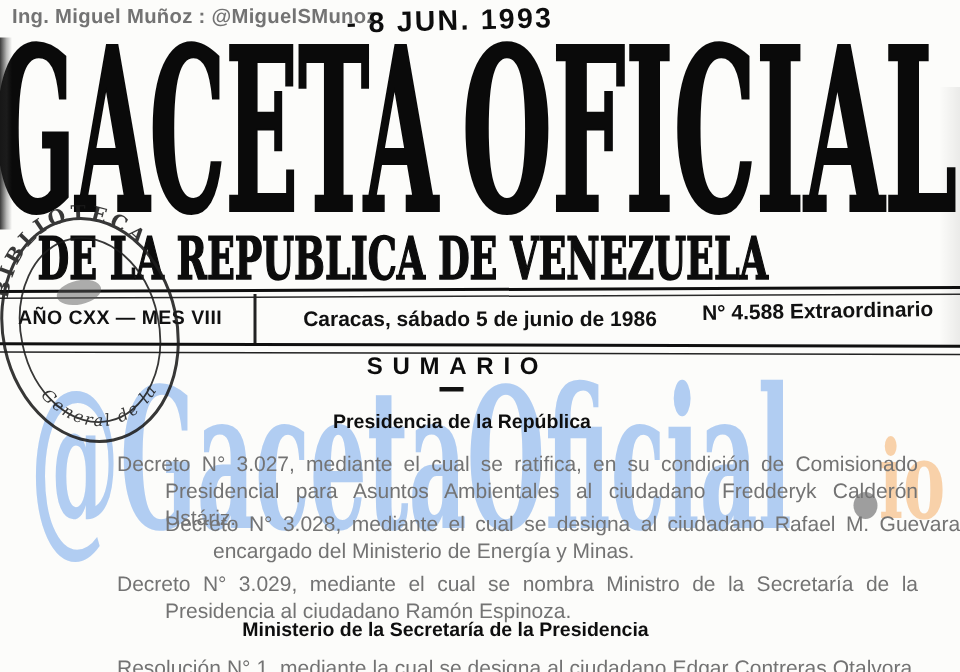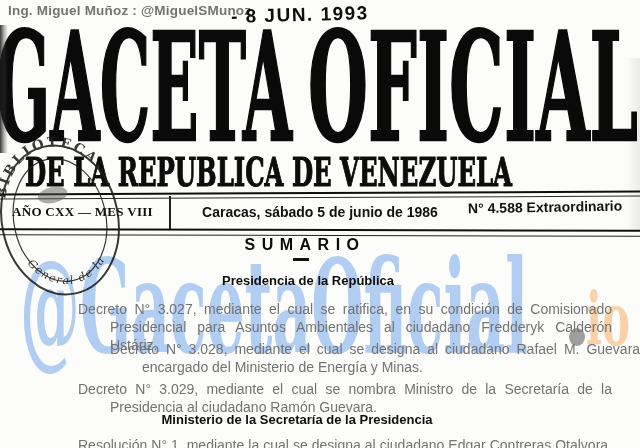--- a/index.html
+++ b/index.html
@@ -14,21 +14,21 @@
   .credit{top:3px;left:8px;font-size:13.5px;font-weight:600;letter-spacing:.2px;color:#737373;}
   .datestamp{
     top:4px;left:231px;font-size:19px;font-weight:bold;letter-spacing:1.5px;
     color:#0d0d0d;transform:rotate(-1.5deg);white-space:pre;
   }
   .masthead{top:26px;left:0;}
   .subtitle{top:144px;left:0;}
   .rule{left:0;width:640px;}
   .rule-top{top:192px;border-top:2px solid #0e0e0e;border-bottom:1px solid #2a2a2a;height:3px;transform:rotate(-.25deg);}
   .rule-bottom{top:229px;border-top:2px solid #101010;border-bottom:1.5px solid #222;height:4px;transform:rotate(.15deg);}
-  .edition{top:204px;left:12px;font-size:13px;font-weight:bold;letter-spacing:.3px;font-family:Liberation Serif, serif;}
+  .edition{top:204px;left:12px;font-size:13px;font-weight:bold;letter-spacing:.3px;}
   .dateplace{top:204px;left:0;width:640px;text-align:center;font-size:14px;font-weight:bold;}
   .issue{top:199px;left:468px;font-size:14px;font-weight:bold;transform:rotate(-1deg);}
   .vdivider{top:196px;left:169px;width:2px;height:34px;background:#222;}
   .sumario{top:236px;left:0;width:640px;text-align:center;transform:translateX(-15px);
     font-size:16px;font-weight:bold;letter-spacing:6.5px;color:#0c0c0c;}
   .sumdash{top:258px;left:293px;width:16px;height:3px;background:#111;}
   .sechead{left:0;width:640px;text-align:center;font-size:13px;font-weight:bold;color:#0e0e0e;}
   .sechead-0{top:273px;transform:translateX(-12px);}
   .sechead-1{top:412px;transform:translateX(-23px);}
   .sumitem{
@@ -91,16 +91,16 @@
 <div class="layer dateplace">Caracas, sábado 5 de junio de 1986</div>
 <div class="layer issue">N° 4.588 Extraordinario</div>
 <div class="layer rule rule-bottom"></div>
 
 <div class="layer sumario">SUMARIO</div>
 <div class="layer sumdash"></div>
 
 <div class="layer sechead sechead-0">Presidencia de la República</div>
 <div class="layer sumitem item-0">Decreto N° 3.027, mediante el cual se ratifica, en su condición de Comisionado Presidencial para Asuntos Ambientales al ciudadano Fredderyk Calderón Ustáriz.</div>
 <div class="layer sumitem item-1">Decreto N° 3.028, mediante el cual se designa al ciudadano Rafael M. Guevara, encargado del Ministerio de Energía y Minas.</div>
-<div class="layer sumitem item-2">Decreto N° 3.029, mediante el cual se nombra Ministro de la Secretaría de la Presidencia al ciudadano Ramón Guevara.</div>
+<div class="layer sumitem item-2">Decreto N° 3.029, mediante el cual se nombra Ministro de la Secretaría de la Presidencia al ciudadano Ramón Espinoza.</div>
 
 <div class="layer sechead sechead-1">Ministerio de la Secretaría de la Presidencia</div>
 <div class="layer sumitem item-3">Resolución N° 1, mediante la cual se designa al ciudadano Edgar Contreras Otalvora, Director General de</div>
 
 </body></html>

